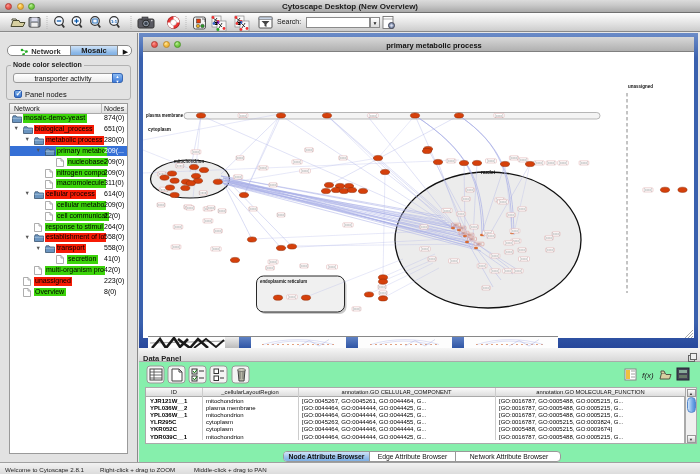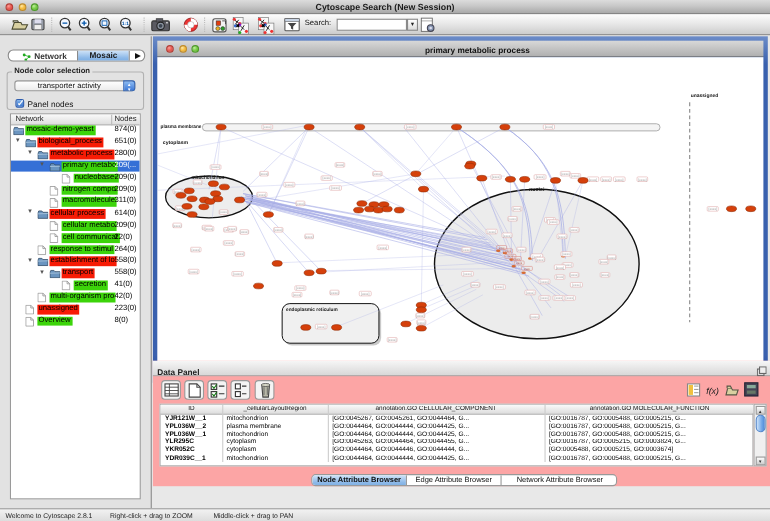--- a/index.html
+++ b/index.html
@@ -3,21 +3,21 @@
 <style>
 *{margin:0;padding:0;box-sizing:border-box}
 html,body{width:700px;height:474px;overflow:hidden;font-family:"Liberation Sans",sans-serif;background:#e8e8e8}
 .abs{position:absolute}
 body{position:relative}
 </style></head><body>
 <div class="abs" style="left:0;top:0;width:700px;height:13px;background:linear-gradient(#dcdcdc,#c8c8c8 45%,#a8a8a8);border-bottom:1px solid #707070">
  <div class="abs" style="left:5px;top:3px;width:7px;height:7px;border-radius:50%;background:radial-gradient(circle at 35% 30%,#ff9d96,#ec6058 45%,#d5423a);border:0.5px solid #b43c34"></div>
  <div class="abs" style="left:16.5px;top:3px;width:7px;height:7px;border-radius:50%;background:radial-gradient(circle at 35% 30%,#ffe9a8,#f7c044 45%,#e0a52e);border:0.5px solid #c08b28"></div>
  <div class="abs" style="left:28px;top:3px;width:7px;height:7px;border-radius:50%;background:radial-gradient(circle at 35% 30%,#c0f0a0,#7ed04c 45%,#57b42e);border:0.5px solid #4d9a28"></div>
- <div class="abs" style="left:0;top:1.5px;width:700px;text-align:center;font-size:8px;font-weight:bold;color:#1a1a1a">Cytoscape Search (New Session)</div>
+ <div class="abs" style="left:0;top:1.5px;width:700px;text-align:center;font-size:8px;font-weight:bold;color:#1a1a1a">Cytoscape Desktop (New Overview)</div>
 </div>
 <div class="abs" style="left:0;top:13px;width:700px;height:19px;background:linear-gradient(#fdfdfd,#e4e4e4 55%,#cccccc);border-bottom:1px solid #8a8a8a">
 <svg class="abs" style="left:0;top:0" width="400" height="19" viewBox="0 0 400 19">
 <g stroke="#4a4a30" stroke-width="1" fill="#d8d0a0">
         <path d="M11 13.5 L13 7.5 L19 7.5 L20 9.5 L25 9.5 L23 13.5 Z"></path>
         <path d="M12 7.5 L12 6 L16 6 L17 7.5" fill="none"></path>
       </g>
 <g>
         <rect x="29" y="4.5" width="11" height="9.5" rx="1" fill="#9aa0ac" stroke="#444"></rect>
         <rect x="31.5" y="4.5" width="6" height="3.5" fill="#dde"></rect>
@@ -786,21 +786,21 @@
     <ellipse cx="266" cy="7.5" rx="0.9" ry="0.55" fill="#cc5518" opacity="0.8"></ellipse>
     <ellipse cx="271" cy="7.5" rx="0.9" ry="0.55" fill="#cc5518" opacity="0.8"></ellipse>
     <ellipse cx="276" cy="7.5" rx="0.9" ry="0.55" fill="#cc5518" opacity="0.8"></ellipse>
     <ellipse cx="281" cy="7.5" rx="0.9" ry="0.55" fill="#cc5518" opacity="0.8"></ellipse>
     <ellipse cx="286" cy="7.5" rx="0.9" ry="0.55" fill="#cc5518" opacity="0.8"></ellipse>
     <ellipse cx="291" cy="7.5" rx="0.9" ry="0.55" fill="#cc5518" opacity="0.8"></ellipse>
     <path d="M226 7.5 C 246 1 272 1 292 7.5" stroke="#b8bce8" stroke-width="0.45" fill="none"></path>
     <path d="M234 7.5 C 250 3 264 3 284 7.5" stroke="#b8bce8" stroke-width="0.45" fill="none"></path>
     <path d="M258 9 L268 3.5 L278 9 L288 2.5" stroke="#aab0e0" stroke-width="0.45" fill="none"></path>
   </svg>
-<div class="abs" style="left:139px;top:328px;width:561px;height:114px;background:#fca5a5">
+<div class="abs" style="left:139px;top:348px;width:561px;height:114px;background:#86efac">
 <div class="abs" style="left:0;top:0;width:561px;height:14px;background:linear-gradient(#f6f6f6,#d8d8d8);border-bottom:1px solid #aaa">
       <span style="position:absolute;left:4px;top:6px;font-size:7.5px;font-weight:bold;color:#222">Data Panel</span>
       <svg class="abs" style="left:549px;top:5px" width="9" height="9">
         <rect x="0.5" y="2.5" width="6" height="6" fill="none" stroke="#666"></rect>
         <rect x="2.5" y="0.5" width="6" height="6" fill="#eee" stroke="#666"></rect>
       </svg>
     </div>
 <svg class="abs" style="left:0;top:15px" width="561" height="24" viewBox="0 0 561 24">
       <rect x="8" y="3" width="17" height="17" rx="3" fill="#f4f4f4" stroke="#999"></rect>
       <rect x="29" y="3" width="17" height="17" rx="3" fill="#f4f4f4" stroke="#999"></rect>

